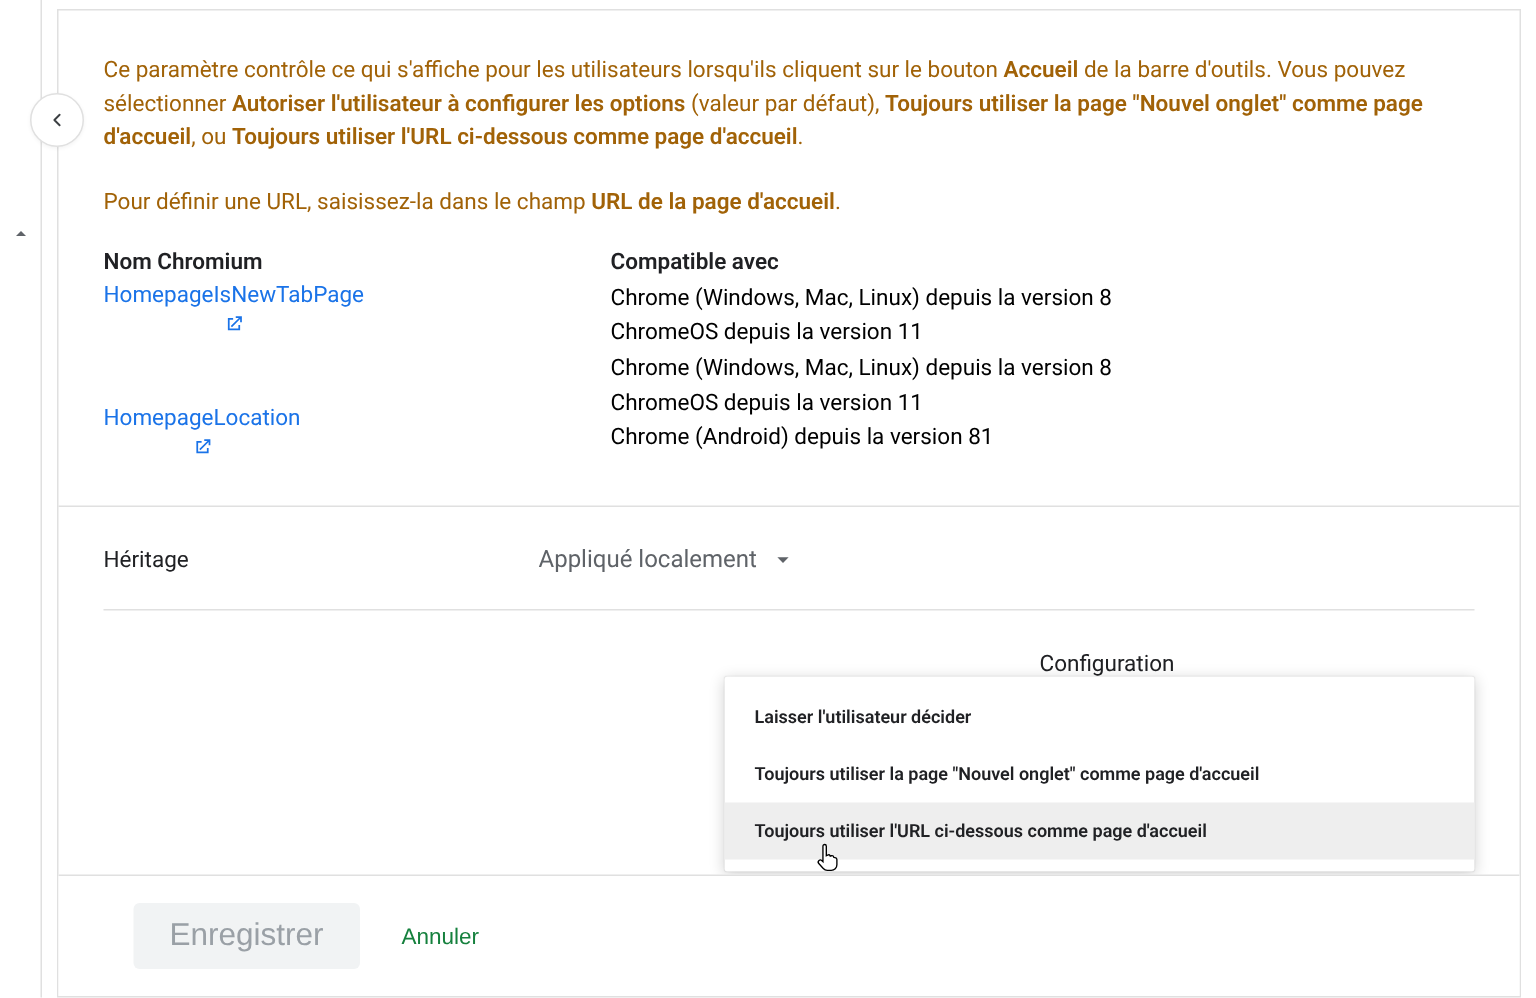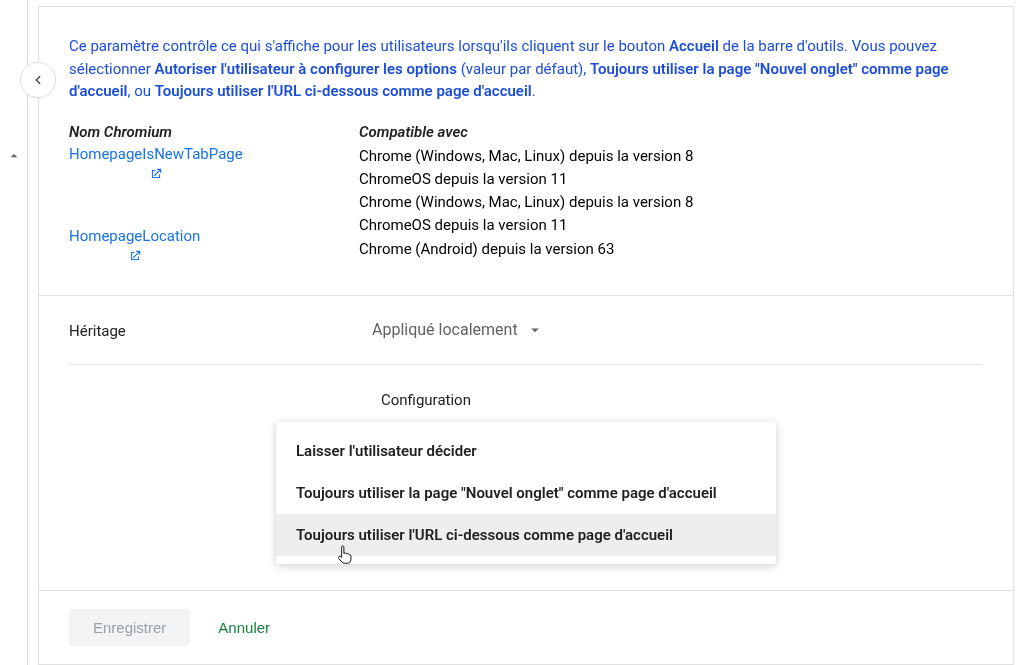--- a/index.html
+++ b/index.html
@@ -64,43 +64,43 @@
       z-index: 5;
       cursor: pointer;
     }
     .description-section {
       padding: 28px 30px 30px 30px;
       border-bottom: 1px solid #e0e0e0;
     }
     .description-para {
       font-size: 15px;
       line-height: 1.5;
-      color: #1d4ed8;
+      color: #a16207;
       margin-bottom: 20px;
     }
     .description-para .b {
       font-weight: 600;
     }
     .policy-grid {
       display: flex;
       gap: 0;
     }
     .policy-col-left {
       width: 290px;
       flex-shrink: 0;
     }
     .policy-col-right {
       flex: 1;
+      margin-left: 48px;
     }
     .col-header {
       font-weight: 600;
       font-size: 15px;
       color: #202124;
       margin-bottom: 4px;
-      font-style: italic;
     }
     .policy-link {
       color: #1a73e8;
       font-size: 15px;
       display: inline-flex;
       align-items: center;
       gap: 4px;
       text-decoration: none;
       cursor: pointer;
       flex-direction: column;
@@ -119,24 +119,23 @@
       color: #000000;
     }
     .policy-spacer {
       height: 44px;
     }
     .settings-section {
       padding: 0 30px;
     }
     .setting-row {
       display: flex;
-      align-items: center;
+      align-items: flex-end;
       padding: 24px 0;
       border-bottom: 1px solid #e0e0e0;
-      gap: 13px;
     }
     .setting-row.no-border {
       border-bottom: none;
       flex-direction: column;
     }
     .setting-label {
       width: 290px;
       flex-shrink: 0;
       font-size: 15px;
       color: #202124;
@@ -162,21 +161,21 @@
     .dropdown-menu {
       position: relative;
       background: #fff;
       box-shadow: 0 2px 10px rgba(0,0,0,0.18), 0 0 1px rgba(0,0,0,0.1);
       border-radius: 2px;
       width: 500px;
       padding: 8px 0;
     }
     .dropdown-option {
       padding: 12px 20px;
-      font-size: 15px;
+      font-size: 12px;
       font-weight: 600;
       color: #202124;
       cursor: pointer;
       position: relative;
     }
     .dropdown-option.hovered {
       background: #eeeeee;
     }
     .cursor-icon {
       position: absolute;
@@ -194,26 +193,27 @@
       border-top: 1px solid #e0e0e0;
       padding: 18px 30px;
       display: flex;
       align-items: center;
       gap: 28px;
       background: #fff;
     }
     .btn-save {
       background: #f1f3f4;
       color: #9aa0a6;
-      font-size: 15px;
+      font-size: 21px;
       font-weight: 500;
       border: none;
       padding: 10px 24px;
       border-radius: 4px;
       cursor: default;
+      margin-left: 20px;
     }
     .btn-cancel {
       background: none;
       border: none;
       color: #15803d;
       font-size: 15px;
       font-weight: 500;
       cursor: pointer;
     }
   </style>
@@ -233,20 +233,23 @@
     <svg width="14" height="14" viewBox="0 0 24 24">
         <path d="M15 6l-6 6 6 6" stroke="#3c4043" stroke-width="2.2" fill="none" stroke-linecap="round" stroke-linejoin="round"></path>
       </svg>
   </div>
 
   <div class="content-panel">
 
     <div class="description-section">
       <p class="description-para">
         <span>Ce paramètre contrôle ce qui s'affiche pour les utilisateurs lorsqu'ils cliquent sur le bouton </span><span class="b">Accueil</span><span> de la barre d'outils. Vous pouvez sélectionner </span><span class="b">Autoriser l'utilisateur à configurer les options</span><span> (valeur par défaut), </span><span class="b">Toujours utiliser la page "Nouvel onglet" comme page d'accueil</span><span>, ou </span><span class="b">Toujours utiliser l'URL ci-dessous comme page d'accueil</span><span>.</span>
+      </p>
+      <p class="description-para">
+        <span>Pour définir une URL, saisissez-la dans le champ </span><span class="b">URL de la page d'accueil</span><span>.</span>
       </p>
 
       <div class="policy-grid">
         <div class="policy-col-left">
           <div class="col-header">Nom Chromium</div>
           <div class="policy-link-row">
             <a class="policy-link">
               <span>HomepageIsNewTabPage</span>
               <svg viewBox="0 0 24 24">
                   <path d="M14 3h7v7h-2V6.41l-9.29 9.3-1.42-1.42 9.3-9.29H14V3zM5 5h6v2H7v10h10v-4h2v6H5V5z"></path>
@@ -262,21 +265,21 @@
                 </svg>
             </a>
           </div>
         </div>
         <div class="policy-col-right">
           <div class="col-header">Compatible avec</div>
           <div class="compat-line">Chrome (Windows, Mac, Linux) depuis la version 8</div>
           <div class="compat-line">ChromeOS depuis la version 11</div>
           <div class="compat-line">Chrome (Windows, Mac, Linux) depuis la version 8</div>
           <div class="compat-line">ChromeOS depuis la version 11</div>
-          <div class="compat-line">Chrome (Android) depuis la version 63</div>
+          <div class="compat-line">Chrome (Android) depuis la version 81</div>
         </div>
       </div>
     </div>
 
     <div class="settings-section">
       <div class="setting-row">
         <div class="setting-label">Héritage</div>
         <div class="setting-control">
           <div class="inheritance-select">
             <span>Appliqué localement</span>

